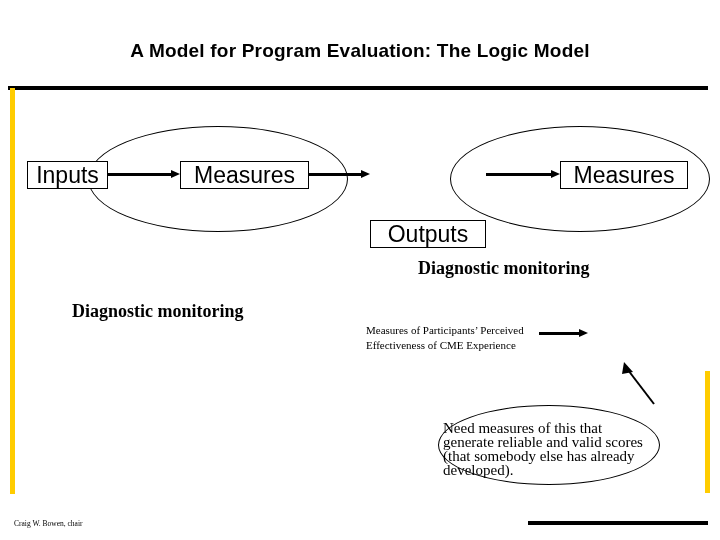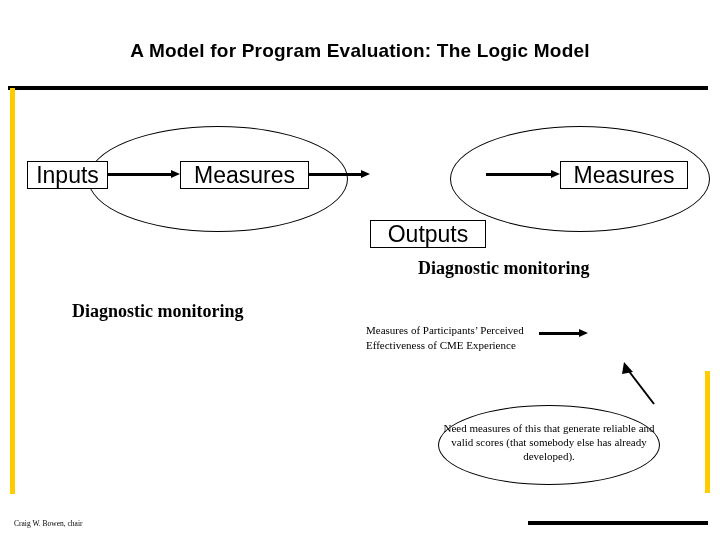--- a/index.html
+++ b/index.html
@@ -153,24 +153,23 @@
   }
   .measure-left  { left: 366px; top: 323px; width: 170px; }
   .measure-right { left: 588px; top: 310px; width: 110px; }
   
   .note-text {
     position: absolute;
     left: 443px;
     top: 421px;
     width: 212px;
     font-family: "Liberation Serif", serif;
-    font-size: 11px;
+    font-size: 15px;
     line-height: 14px;
     color: #000000;
-    text-align: center;
   }
   
   .credit {
     position: absolute;
     left: 14px;
     top: 519px;
     font-family: "Liberation Serif", serif;
     font-size: 7.5px;
     color: #000000;
     white-space: nowrap;

